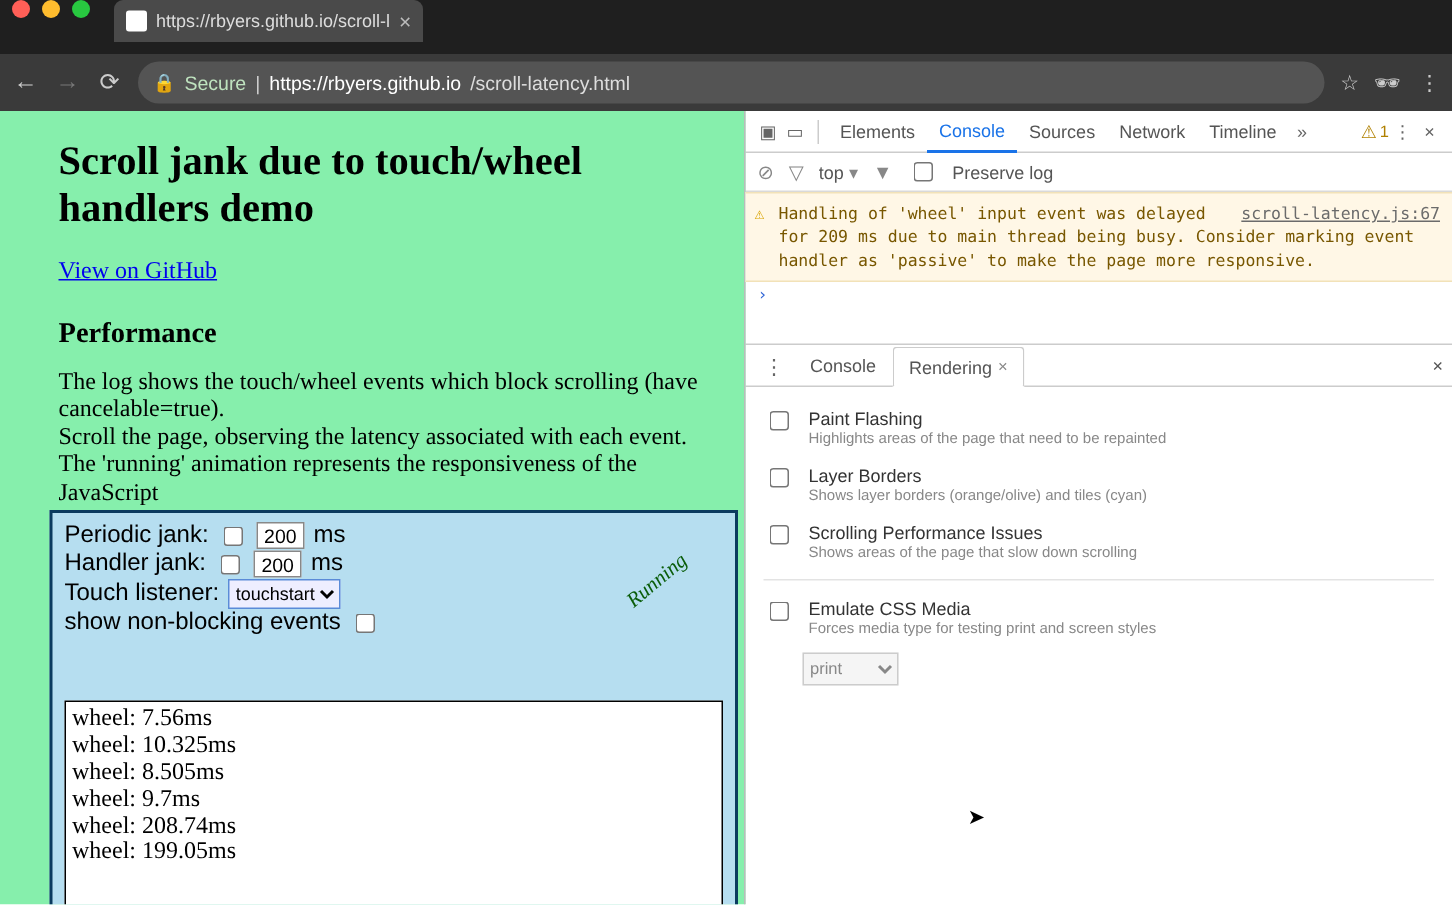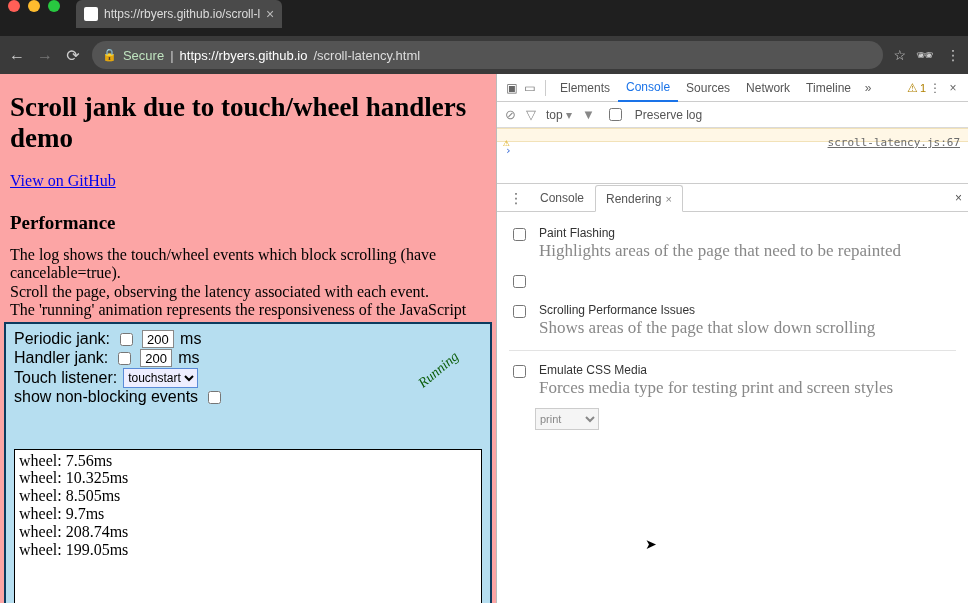--- a/index.html
+++ b/index.html
@@ -19,21 +19,21 @@
   .toolbar .nav-ico { width:18px; text-align:center; font-size:16px; color:#ccc; }
   .toolbar .nav-ico.dim { color:#777; }
   .addr { flex:1; height:28px; background:#545454; border-radius:14px; display:flex; align-items:center; padding:0 10px; font-size:13px; color:#fff; gap:6px; }
   .addr .scheme { color:#bfe3bf; }
   .addr .lock { font-size:12px; color:#bfe3bf; }
   .addr .path { color:#ddd; }
   .toolbar .right-ico { font-size:14px; color:#ccc; }
   .incog { width:20px; }
 
   .content-row { display:flex; height:529px; }
-  .page { flex:0 0 497px; background:#fca5a5; border-right:1px solid #bbb; overflow:hidden; position:relative; }
+  .page { flex:0 0 497px; background:#86efac; border-right:1px solid #bbb; overflow:hidden; position:relative;padding-left:29px; }
   .page-inner { padding:10px 10px 0 10px; font-family: "Times New Roman", serif; color:#000; }
   .page-inner h1 { font-size:27px; margin:8px 0 18px 0; font-weight:bold; }
   .page-inner a.gh { color:#0000ee; text-decoration:underline; font-size:16px; }
   .page-inner h2 { font-size:19px; margin:22px 0 12px 0; font-weight:bold; }
   .page-inner p { font-size:16px; margin:0; line-height:1.15; }
 
   .demo-box { margin:2px 4px 0 4px; border:2px solid #0b3b5f; background:#b6def0; padding:6px 8px 10px 8px; position:relative; }
   .demo-row { font-size:16px; display:flex; align-items:center; gap:6px; margin:0 0; }
   .num-input { width:32px; height:18px; font-size:13px; padding:0 4px; border:1px solid #888; }
   .sel { height:20px; font-size:12px; background:#eef; border:1px solid #5a8bd8; }
@@ -69,21 +69,21 @@
   .drawer-tabs .dots { font-size:14px; color:#666; padding:0 6px;}
   .drawer-tabs .dtab { padding:0 10px; height:27px; display:flex; align-items:center; border:1px solid transparent; }
   .drawer-tabs .dtab.active { border:1px solid #ccc; border-bottom:1px solid #fff; background:#fff; border-radius:3px 3px 0 0; position:relative; top:1px;}
   .drawer-tabs .dtab .x { margin-left:4px; color:#888; font-size:11px; }
   .drawer-tabs .spacer { flex:1; }
 
   .drawer-body { padding:8px 12px; font-size:12px; color:#333; }
   .opt { display:flex; align-items:flex-start; gap:10px; padding:6px 0; }
   .opt .cb { margin-top:2px; }
   .opt .title { color:#333; }
-  .opt .sub { color:#888; font-size:17px; display:block; margin-top:1px;font-family:Liberation Serif, serif;}
+  .opt .sub { color:#888; font-size:10px; display:block; margin-top:1px;}
   .hr { border:none; border-top:1px solid #e3e3e3; margin:6px 0; }
   .media-sel { margin-left:26px; margin-top:4px; width:64px; height:22px; font-size:11px; color:#888; background:#f5f5f5; border:1px solid #ccc; }
 
   .cursor { position:absolute; left:645px; top:536px; font-size:14px; pointer-events:none; }
 </style>
 </head>
 <body>
 
 <div class="chrome-frame">
   <div class="titlebar">
@@ -182,20 +182,21 @@
       <span class="ico">⊘</span>
       <span class="ico">▽</span>
       <span class="dd">top</span>
       <span class="ico">▼</span>
       <input class="cb" type="checkbox" style="">
       <span>Preserve log</span>
     </div>
     <div class="console-area">
       <div class="warn-msg">
         <span class="src">scroll-latency.js:67</span>
+        <span class="hl">Handling of 'wheel' input event was delayed for 209 ms due to main thread being busy. Consider marking event handler as 'passive' to make the page more responsive.</span>
       </div>
       <div class="prompt-line">›</div>
     </div>
 
     <div class="drawer">
       <div class="drawer-tabs">
         <span class="dots">⋮</span>
         <span class="dtab">Console</span>
         <span class="dtab active">
           <span>Rendering</span>
@@ -207,20 +208,24 @@
       <div class="drawer-body">
         <div class="opt">
           <input class="cb" type="checkbox" style="">
           <div>
             <span class="title">Paint Flashing</span>
             <span class="sub">Highlights areas of the page that need to be repainted</span>
           </div>
         </div>
         <div class="opt">
           <input class="cb" type="checkbox" style="">
+          <div>
+            <span class="title">Layer Borders</span>
+            <span class="sub">Shows layer borders (orange/olive) and tiles (cyan)</span>
+          </div>
         </div>
         <div class="opt">
           <input class="cb" type="checkbox" style="">
           <div>
             <span class="title">Scrolling Performance Issues</span>
             <span class="sub">Shows areas of the page that slow down scrolling</span>
           </div>
         </div>
         <hr class="hr">
         <div class="opt">

